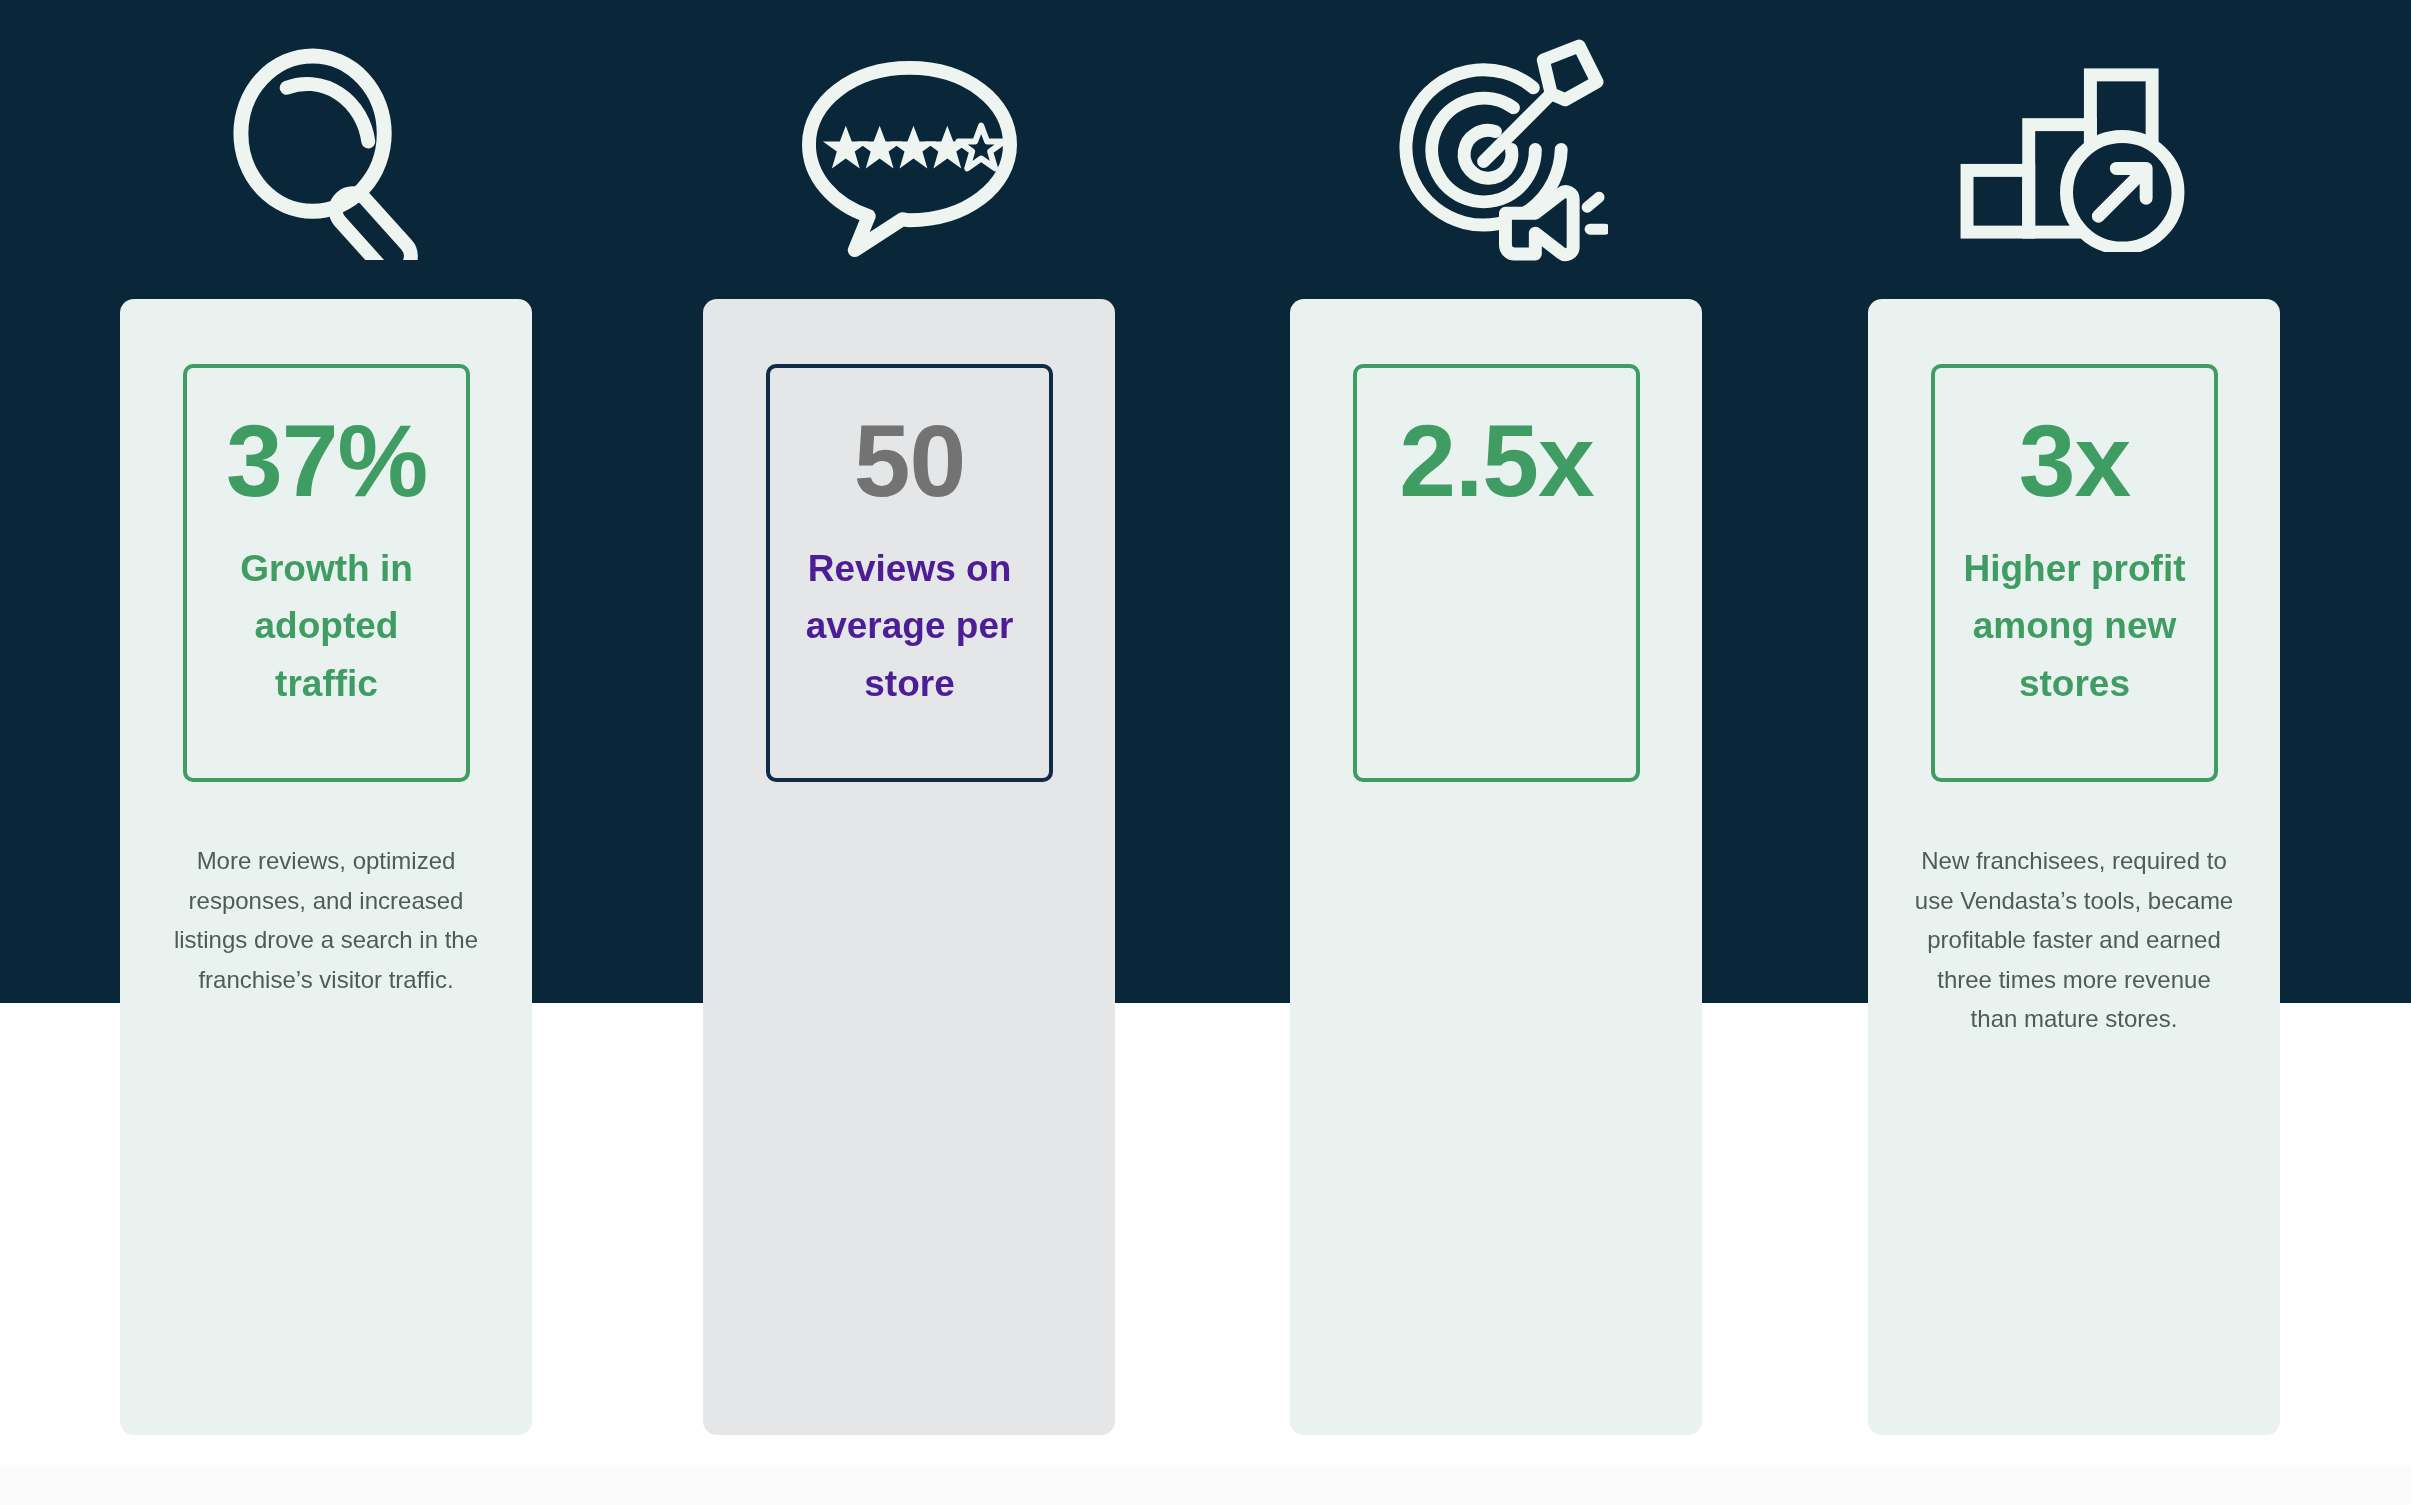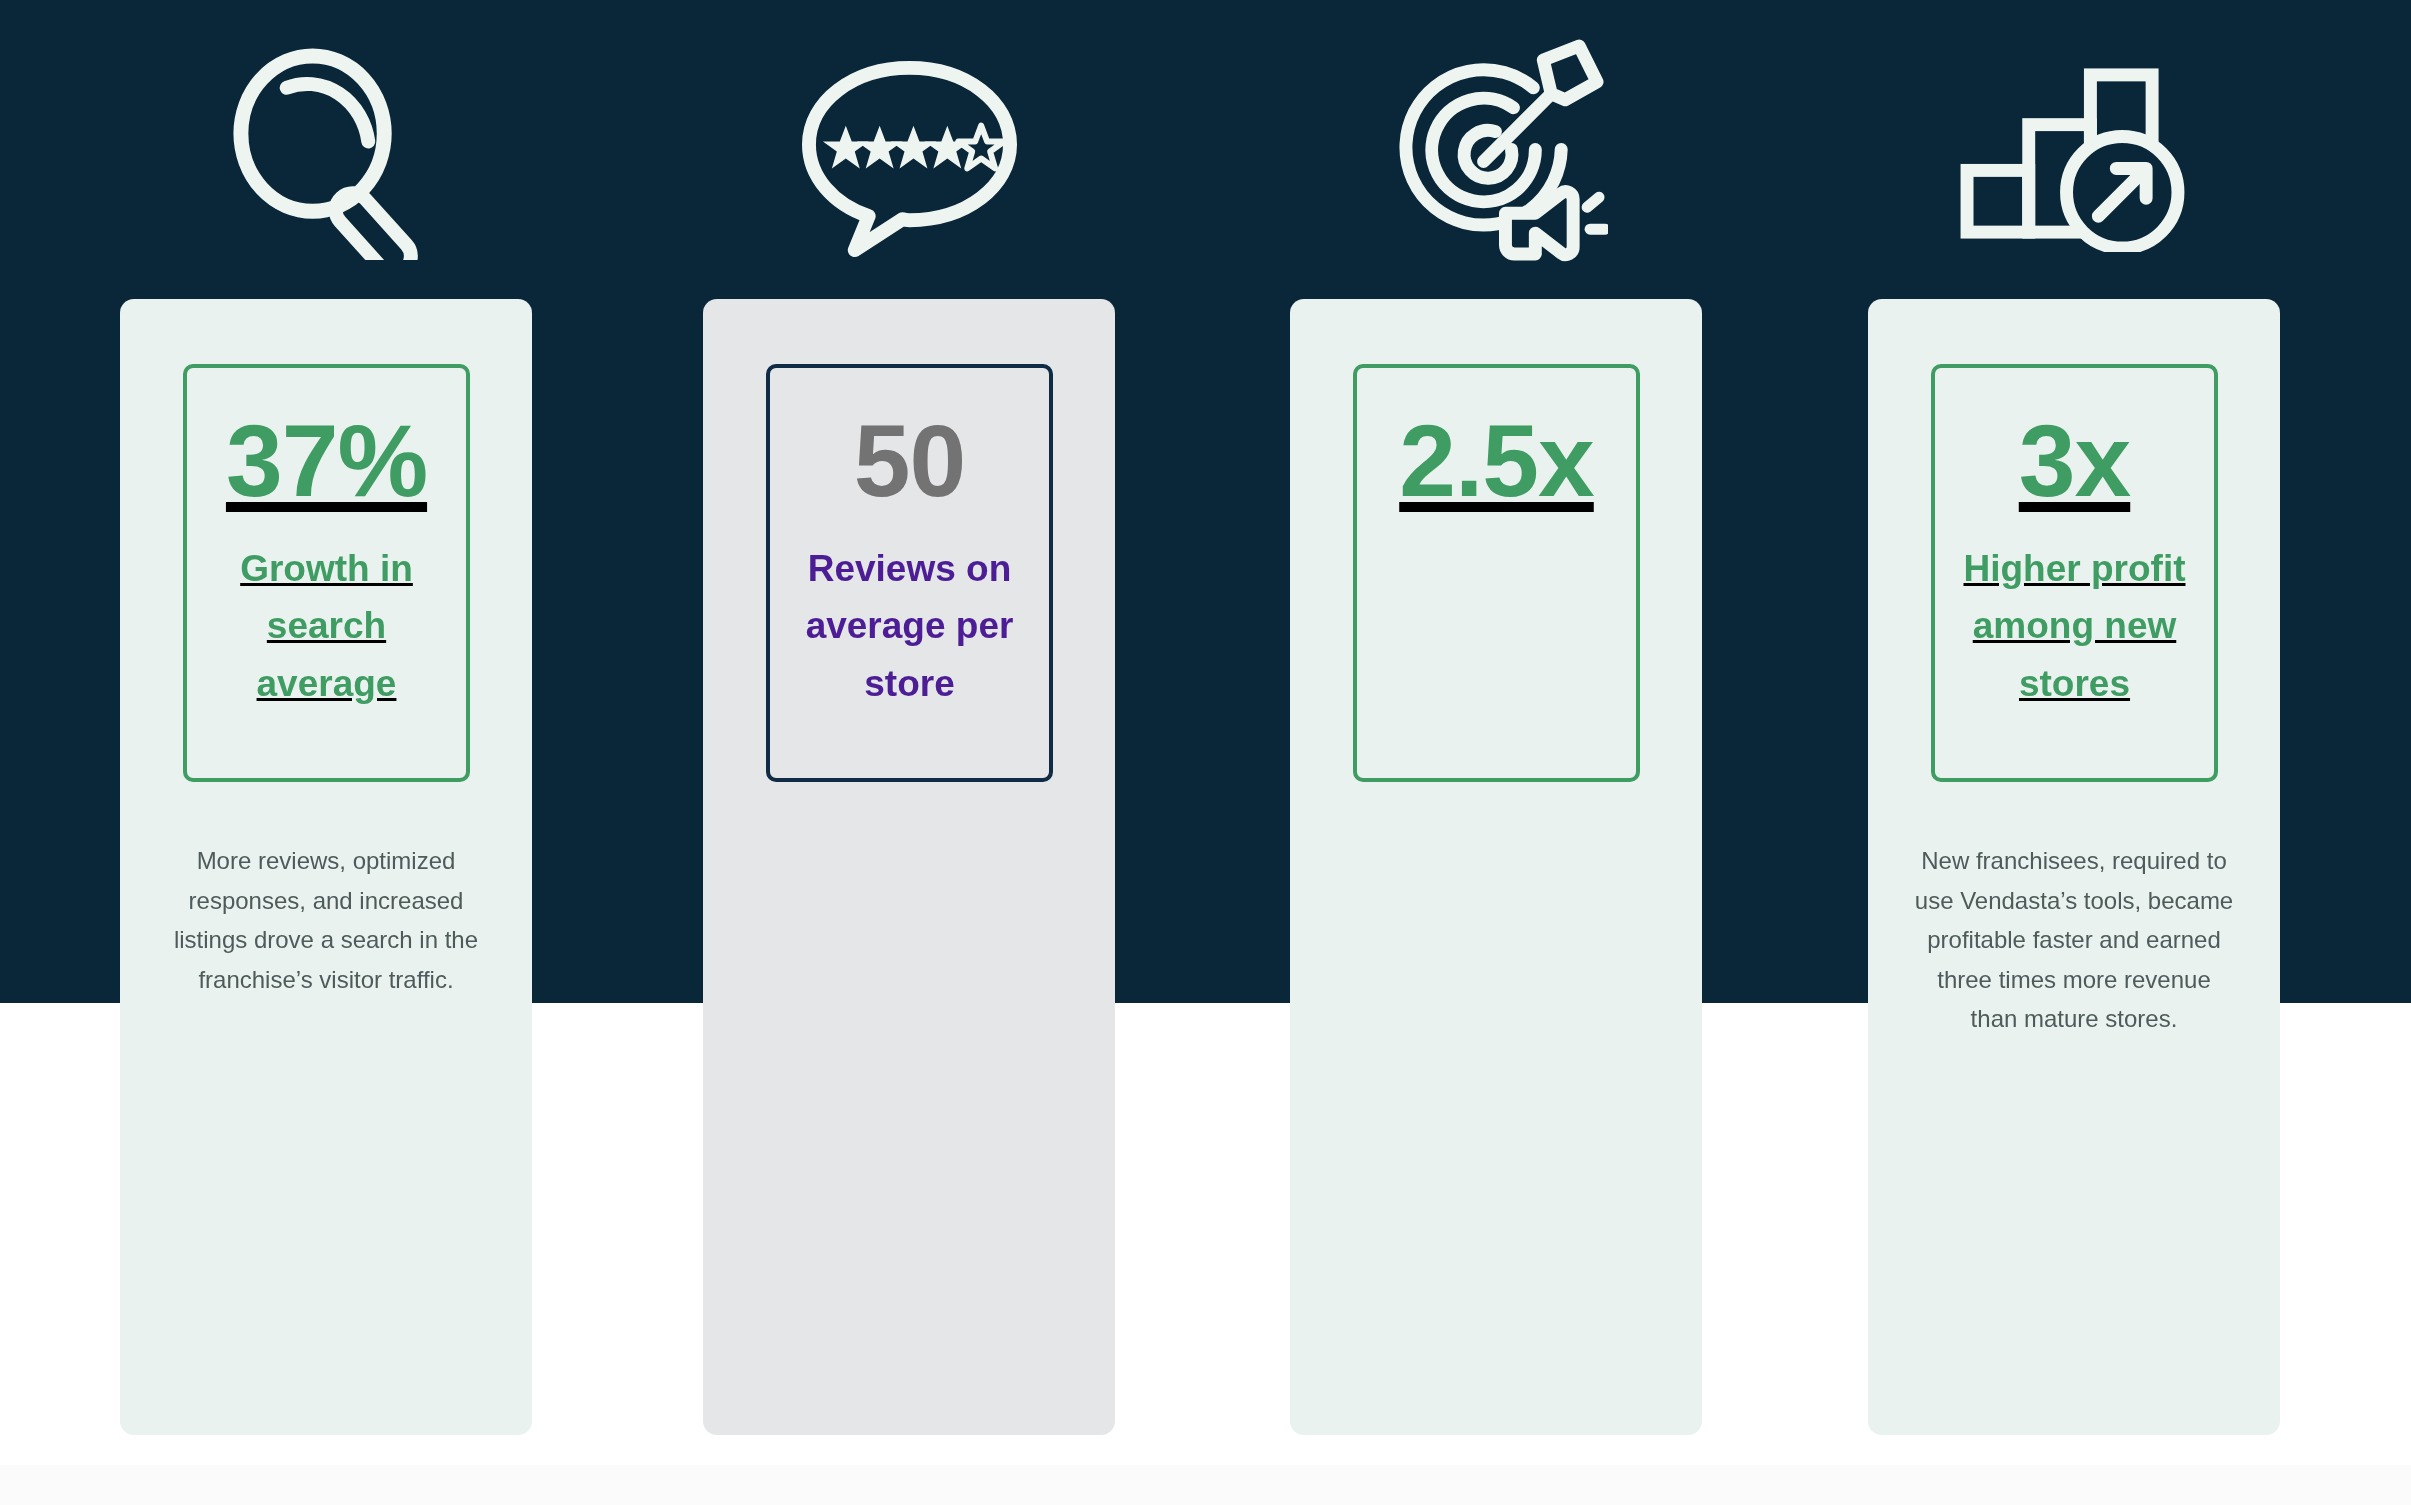--- a/index.html
+++ b/index.html
@@ -100,21 +100,21 @@
     width: 287px;
     height: 418px;
     box-sizing: border-box;
     border-radius: 10px;
     display: flex;
     flex-direction: column;
     align-items: center;
     justify-content: flex-start;
     padding-top: 42px;
   }
-  .stat-box.green { border: 4px solid #3f9c63; text-decoration: underline; }
+  .stat-box.green { border: 4px solid #3f9c63; }
   .stat-box.navy  { border: 4px solid #0f2b45; }
 
   .stat-number {
     font-size: 102px;
     font-weight: 700;
     line-height: 1.0;
     letter-spacing: -1px;
     margin: 0;
     text-align: center;
   }
@@ -158,21 +158,21 @@
       <div class="icon-wrap">
         <svg width="219" height="214" viewBox="0 0 220 215">
           <ellipse cx="96" cy="88" rx="72" ry="78" fill="none" stroke="#eef5f1" stroke-width="15"></ellipse>
           <path d="M70 42 A62 68 0 0 1 152 96" fill="none" stroke="#eef5f1" stroke-width="14" stroke-linecap="round"></path>
           <rect x="140" y="140" width="34" height="96" rx="17" fill="none" stroke="#eef5f1" stroke-width="14" transform="rotate(-42 157 188)"></rect>
         </svg>
       </div>
       <div class="card green-bg">
         <div class="stat-box green">
           <div class="stat-number green">37%</div>
-          <div class="stat-label green">Growth in search average</div>
+          <div class="stat-label green">Growth in adopted traffic</div>
         </div>
         <div class="card-body">More reviews, optimized responses, and increased listings drove a search in the franchise’s visitor traffic.</div>
       </div>
     </div>
 
     <div class="col col-1">
       <div class="icon-wrap">
         <svg width="229" height="214" viewBox="0 0 230 215">
           <path d="M115 22 C58 22 14 56 14 99 C14 131 38 159 74 171 L60 205 L108 174 C111 175 113 175 115 175 C172 175 216 141 216 99 C216 56 172 22 115 22 Z" fill="none" stroke="#eef5f1" stroke-width="14" stroke-linejoin="round"></path>
           <g fill="#eef5f1">

